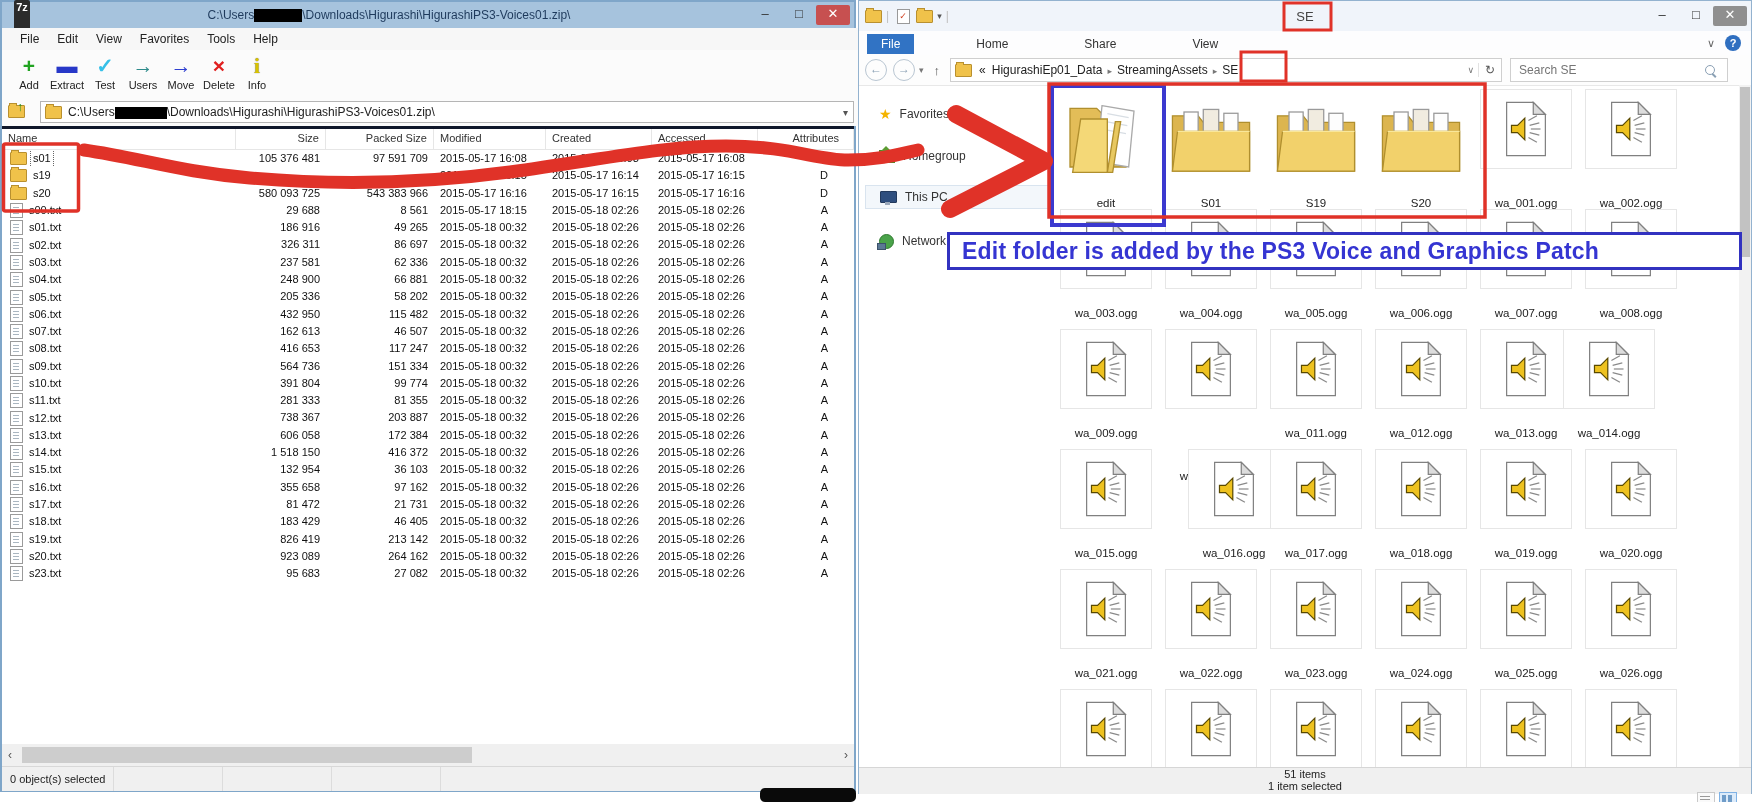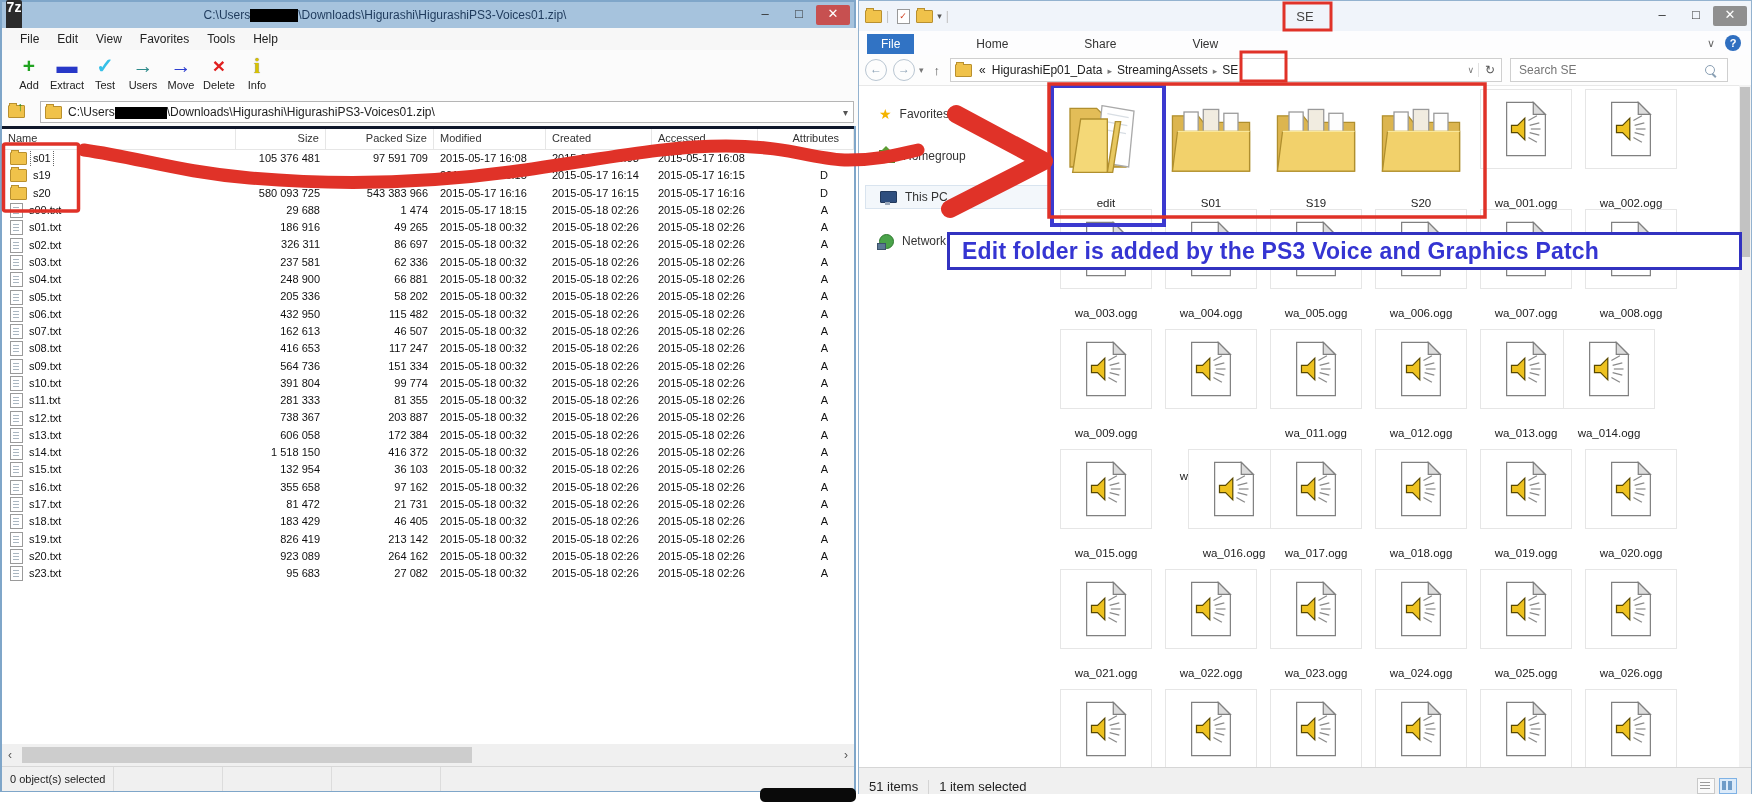--- a/index.html
+++ b/index.html
@@ -4,22 +4,22 @@
 <style>
   html,body{margin:0;padding:0;}
   body{width:1752px;height:802px;position:relative;background:#fff;
        font-family:"Liberation Sans",sans-serif;overflow:hidden;}
   .abs{position:absolute;}
   .win{position:absolute;box-sizing:border-box;background:#fff;}
 
   
   #sz{left:0;top:0;width:856px;height:792px;border:2px solid #7fa6c9;background:#fff;}
   #sz-titlebar{left:0;top:0;width:100%;height:26px;background:#a6c3dd;display:flex;align-items:center;}
-  #sz-appicon{width:16px;height:31px;background:#2b2b2b;color:#fff;font-size:14px;font-weight:bold;
-              text-align:center;line-height:14px;margin-left:4px;border-radius:2px;}
+  #sz-appicon{width:16px;height:31px;background:#2b2b2b;color:#fff;font-size:11px;font-weight:bold;
+              text-align:center;line-height:14px;margin-left:12px;border-radius:2px;}
   #sz-title{flex:1;text-align:center;font-size:12px;color:#1e3a5c;white-space:nowrap;}
   .censor{display:inline-block;width:48px;height:13px;background:#000;vertical-align:middle;}
   .winbtn{width:34px;height:20px;text-align:center;line-height:18px;font-size:13px;color:#333;}
   #sz-close{background:#c75050;color:#fff;border-radius:2px;margin-right:4px;}
   #sz-menubar{left:0;top:26px;width:100%;height:22px;background:#f7f7f7;border-bottom:1px solid #e4e4e4;
               display:flex;align-items:center;gap:2px;padding-left:10px;}
   .menu-item{font-size:12px;color:#222;padding:2px 8px;}
   #sz-toolbar{left:0;top:48px;width:100%;height:48px;background:#fbfbfb;display:flex;align-items:flex-start;padding-left:8px;}
   .tool-btn{width:38px;text-align:center;margin-top:3px;}
   .tool-glyph{display:block;font-size:21px;font-weight:bold;height:26px;line-height:26px;}
@@ -111,21 +111,21 @@
   
   .grid-item{position:absolute;width:92px;text-align:center;}
   .icon-box{position:relative;width:92px;height:80px;border:1px solid #e6e6e6;background:#fff;
             display:flex;align-items:center;justify-content:center;box-sizing:border-box;}
   .icon-box.folder{border:none;height:100px;}
   .grid-label{position:absolute;width:110px;left:-9px;font-size:11.5px;color:#222;white-space:nowrap;
               overflow:hidden;text-align:center;}
   #ex-vscroll{left:880px;top:84px;width:12px;height:682px;background:#f2f2f2;}
   #ex-vthumb{position:absolute;left:1px;top:2px;width:10px;height:170px;background:#c2c2c2;}
   #ex-status{left:0;top:766px;width:100%;height:26px;background:#f0f0f0;border-top:1px solid #d6d6d6;
-             display:flex;align-items:flex-end;font-size:13px;color:#222;}
+             display:flex;align-items:center;font-size:11px;color:#222;flex-direction:column;}
   #ex-status .stxt{padding:0 10px;}
   #ex-status .sdiv{width:1px;height:14px;background:#d4d4d4;}
   #ex-viewtoggles{margin-left:auto;display:flex;gap:4px;margin-right:14px;}
   .view-ico{width:16px;height:14px;border:1px solid #c9c9c9;background:#fafafa;position:relative;}
   .view-ico.lines:after{content:"";position:absolute;left:2px;top:3px;width:10px;height:8px;
         background:repeating-linear-gradient(#9a9a9a 0 1px,transparent 1px 3px);}
   .view-ico.thumbs{border-color:#7fb2e5;background:#dcebfa;}
   .view-ico.thumbs:after{content:"";position:absolute;left:2px;top:2px;width:10px;height:9px;
         background:repeating-linear-gradient(90deg,#6f9cc8 0 4px,transparent 4px 6px);}
 
@@ -242,21 +242,21 @@
           <span class="cell ">2015-05-17 16:15</span>
           <span class="cell ">2015-05-17 16:16</span>
           <span class="cell attrcell">D</span>
         </div>
         <div class="lrow">
           <span class="cell namecell">
             <span class="page-ico"></span>
             <span class="name-txt">s00.txt</span>
           </span>
           <span class="cell num">29 688</span>
-          <span class="cell num">1 474</span>
+          <span class="cell num">8 561</span>
           <span class="cell ">2015-05-17 18:15</span>
           <span class="cell ">2015-05-18 02:26</span>
           <span class="cell ">2015-05-18 02:26</span>
           <span class="cell attrcell">A</span>
         </div>
         <div class="lrow">
           <span class="cell namecell">
             <span class="page-ico"></span>
             <span class="name-txt">s01.txt</span>
           </span>

